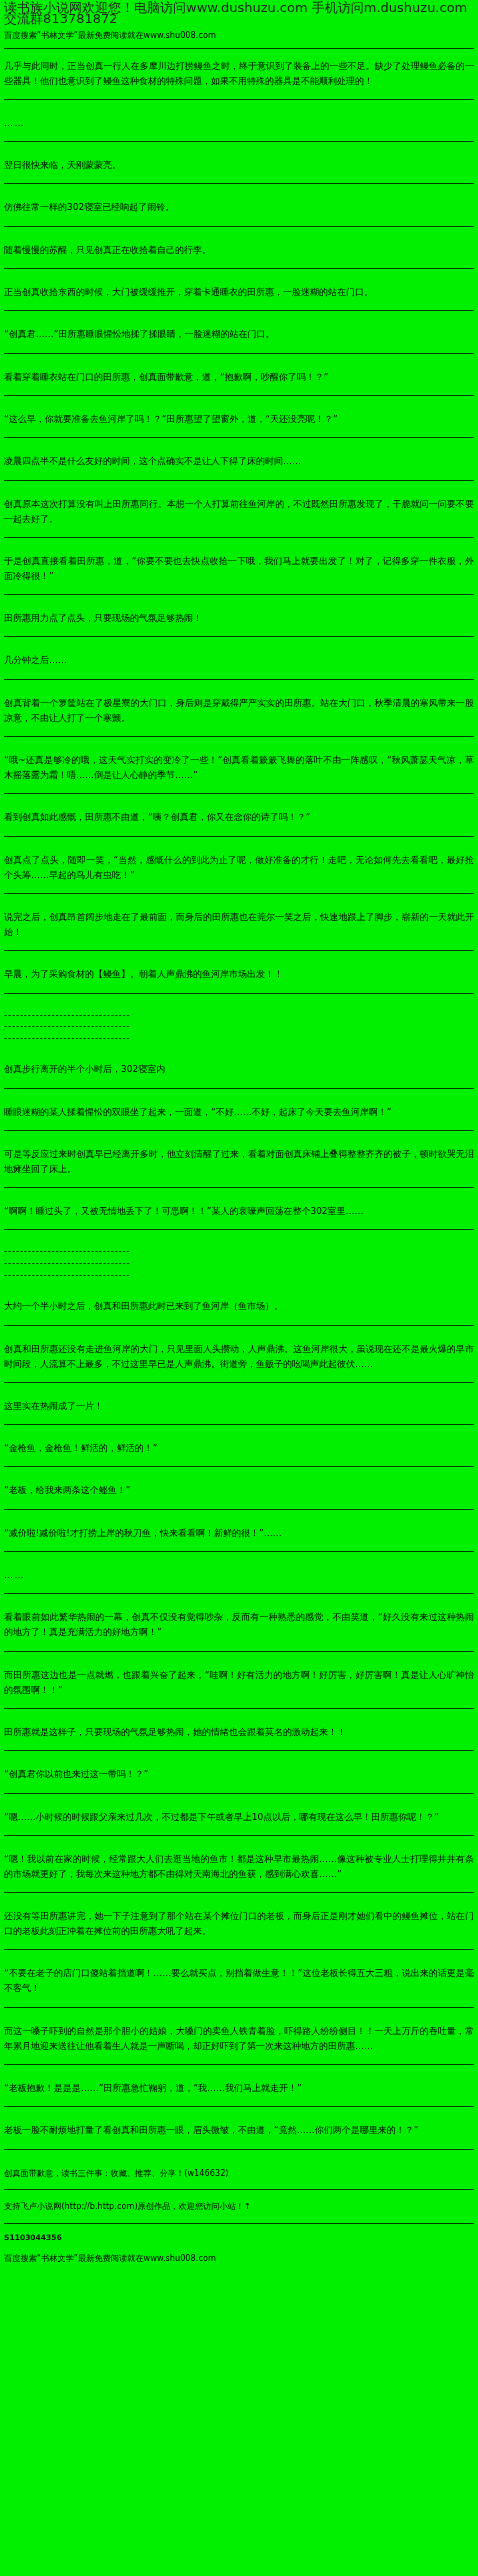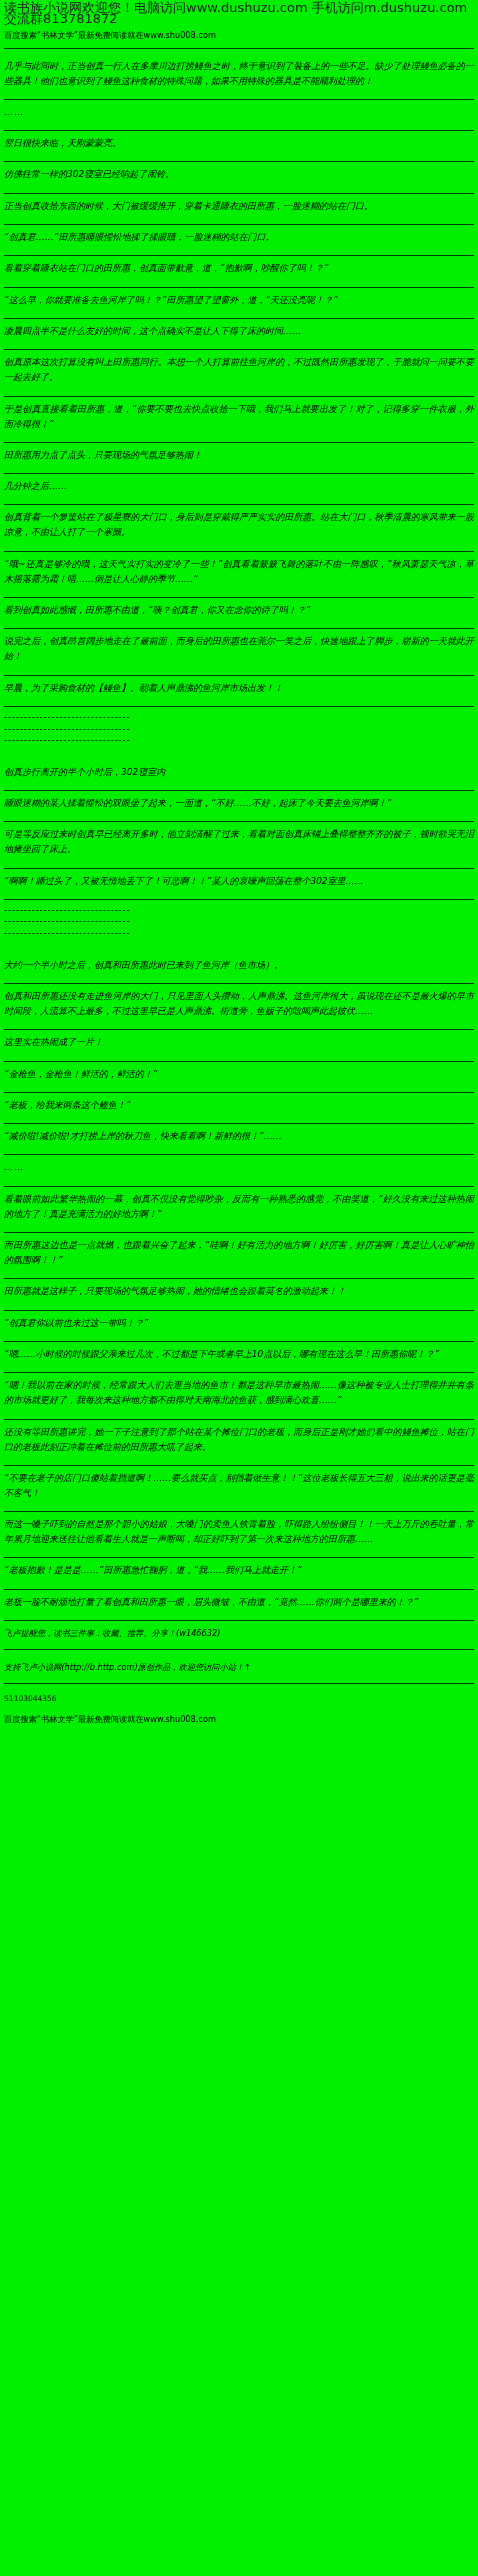--- a/index.html
+++ b/index.html
@@ -22,40 +22,40 @@
     font-size:8.2px;
     line-height:11.6px;
     margin:0 0 9.6px;
     padding-bottom:6.8px;
     border-bottom:0.7px solid rgba(0,0,0,.75);
   }
   .para{
     font-size:9px;
     line-height:15px;
     padding:0 0 10.3px;
-    margin:0 0 5px;
+    margin:0 0 16px;
     border-bottom:0.7px solid rgba(0,0,0,.75);
     word-break:break-all;
     text-align:justify;
-    font-style:italic;
   }
   .para.ellipsis{letter-spacing:1.4px;}
   .dash-block{margin:2.7px 0 18px;}
   .dashline{
     font-size:9px;
     line-height:11.6px;
     letter-spacing:0.7px;
     color:#000;
   }
   .footer{margin-top:4.1px;}
   .footer .para{padding-bottom:8.2px;margin-bottom:9.6px;font-size:8.2px;}
   .code{
     font-size:7.5px;
     color:#111;
     margin:2.7px 0 11px;
+    font-weight:bold;
   }
   .baidu-bottom{
     font-size:8.2px;
     line-height:11.6px;
     padding-bottom:5.5px;
   }
 </style>
 </head>
 <body>
 
@@ -63,32 +63,34 @@
 
   <div class="site-notice">读书族小说网欢迎您！电脑访问www.dushuzu.com 手机访问m.dushuzu.com 交流群813781872</div>
 
   <div class="baidu-top">百度搜索“书林文学”最新免费阅读就在www.shu008.com</div>
 
   <div id="paragraph-list">
       <div class="para">几乎与此同时，正当创真一行人在多摩川边打捞鳗鱼之时，终于意识到了装备上的一些不足。缺少了处理鳗鱼必备的一些器具！他们也意识到了鳗鱼这种食材的特殊问题，如果不用特殊的器具是不能顺利处理的！</div>
       <div class="para ellipsis">……</div>
       <div class="para">翌日很快来临，天刚蒙蒙亮。</div>
       <div class="para">仿佛往常一样的302寝室已经响起了闹铃。</div>
+      <div class="para">随着慢慢的苏醒，只见创真正在收拾着自己的行李。</div>
       <div class="para">正当创真收拾东西的时候，大门被缓缓推开，穿着卡通睡衣的田所惠，一脸迷糊的站在门口。</div>
       <div class="para">“创真君……”田所惠睡眼惺忪地揉了揉眼睛，一脸迷糊的站在门口。</div>
       <div class="para">看着穿着睡衣站在门口的田所惠，创真面带歉意，道，“抱歉啊，吵醒你了吗！？”</div>
       <div class="para">“这么早，你就要准备去鱼河岸了吗！？”田所惠望了望窗外，道，“天还没亮呢！？”</div>
       <div class="para">凌晨四点半不是什么友好的时间，这个点确实不是让人下得了床的时间……</div>
       <div class="para">创真原本这次打算没有叫上田所惠同行。本想一个人打算前往鱼河岸的，不过既然田所惠发现了，干脆就问一问要不要一起去好了。</div>
       <div class="para">于是创真直接看着田所惠，道，“你要不要也去快点收拾一下哦，我们马上就要出发了！对了，记得多穿一件衣服，外面冷得很！”</div>
       <div class="para">田所惠用力点了点头，只要现场的气氛足够热闹！</div>
       <div class="para">几分钟之后……</div>
       <div class="para">创真背着一个箩筐站在了极星寮的大门口，身后则是穿戴得严严实实的田所惠。站在大门口，秋季清晨的寒风带来一股凉意，不由让人打了一个寒颤。</div>
       <div class="para">“哦~还真是够冷的哦，这天气实打实的变冷了一些！”创真看着簌簌飞舞的落叶不由一阵感叹，“秋风萧瑟天气凉，草木摇落露为霜！唔……倒是让人心静的季节……”</div>
       <div class="para">看到创真如此感慨，田所惠不由道，“咦？创真君，你又在念你的诗了吗！？”</div>
+      <div class="para">创真点了点头，随即一笑，“当然，感慨什么的到此为止了呢，做好准备的才行！走吧，无论如何先去看看吧，最好抢个头筹……早起的鸟儿有虫吃！”</div>
       <div class="para">说完之后，创真昂首阔步地走在了最前面，而身后的田所惠也在莞尔一笑之后，快速地跟上了脚步，崭新的一天就此开始！</div>
       <div class="para">早晨，为了采购食材的【鳗鱼】。朝着人声鼎沸的鱼河岸市场出发！！</div>
       <div class="dash-block">
         <div class="dashline">--------------------------------</div>
         <div class="dashline">--------------------------------</div>
         <div class="dashline">--------------------------------</div>
       </div>
       <div class="para">创真步行离开的半个小时后，302寝室内</div>
       <div class="para">睡眼迷糊的某人揉着惺忪的双眼坐了起来，一面道，“不好……不好，起床了今天要去鱼河岸啊！”</div>
       <div class="para">可是等反应过来时创真早已经离开多时，他立刻清醒了过来，看着对面创真床铺上叠得整整齐齐的被子，顿时欲哭无泪地瘫坐回了床上。</div>
@@ -112,20 +114,20 @@
       <div class="para">“嗯……小时候的时候跟父亲来过几次，不过都是下午或者早上10点以后，哪有现在这么早！田所惠你呢！？”</div>
       <div class="para">“嗯！我以前在家的时候，经常跟大人们去逛当地的鱼市！都是这种早市最热闹……像这种被专业人士打理得井井有条的市场就更好了，我每次来这种地方都不由得对天南海北的鱼获，感到满心欢喜……”</div>
       <div class="para">还没有等田所惠讲完，她一下子注意到了那个站在某个摊位门口的老板，而身后正是刚才她们看中的鳗鱼摊位，站在门口的老板此刻正冲着在摊位前的田所惠大吼了起来。</div>
       <div class="para">“不要在老子的店门口傻站着挡道啊！……要么就买点，别挡着做生意！！”这位老板长得五大三粗，说出来的话更是毫不客气！</div>
       <div class="para">而这一嗓子吓到的自然是那个胆小的姑娘，大嗓门的卖鱼人铁青着脸，吓得路人纷纷侧目！！一天上万斤的吞吐量，常年累月地迎来送往让他看着生人就是一声断喝，却正好吓到了第一次来这种地方的田所惠……</div>
       <div class="para">“老板抱歉！是是是……”田所惠急忙鞠躬，道，“我……我们马上就走开！”</div>
       <div class="para">老板一脸不耐烦地打量了看创真和田所惠一眼，眉头微皱，不由道，“竟然……你们两个是哪里来的！？”</div>
     </div>
 
   <div class="footer">
-    <div class="para">飞卢提醒您，读书三件事：收藏、推荐、分享！(w146632)</div>
+    <div class="para">创真面带歉意，读书三件事：收藏、推荐、分享！(w146632)</div>
     <div class="para">支持飞卢小说网(http://b.http.com)原创作品，欢迎您访问小站！↑</div>
     <div class="code">S1103044356</div>
     <div class="baidu-bottom">百度搜索“书林文学”最新免费阅读就在www.shu008.com</div>
   </div>
 
 </div>
 
 
 </body></html>

